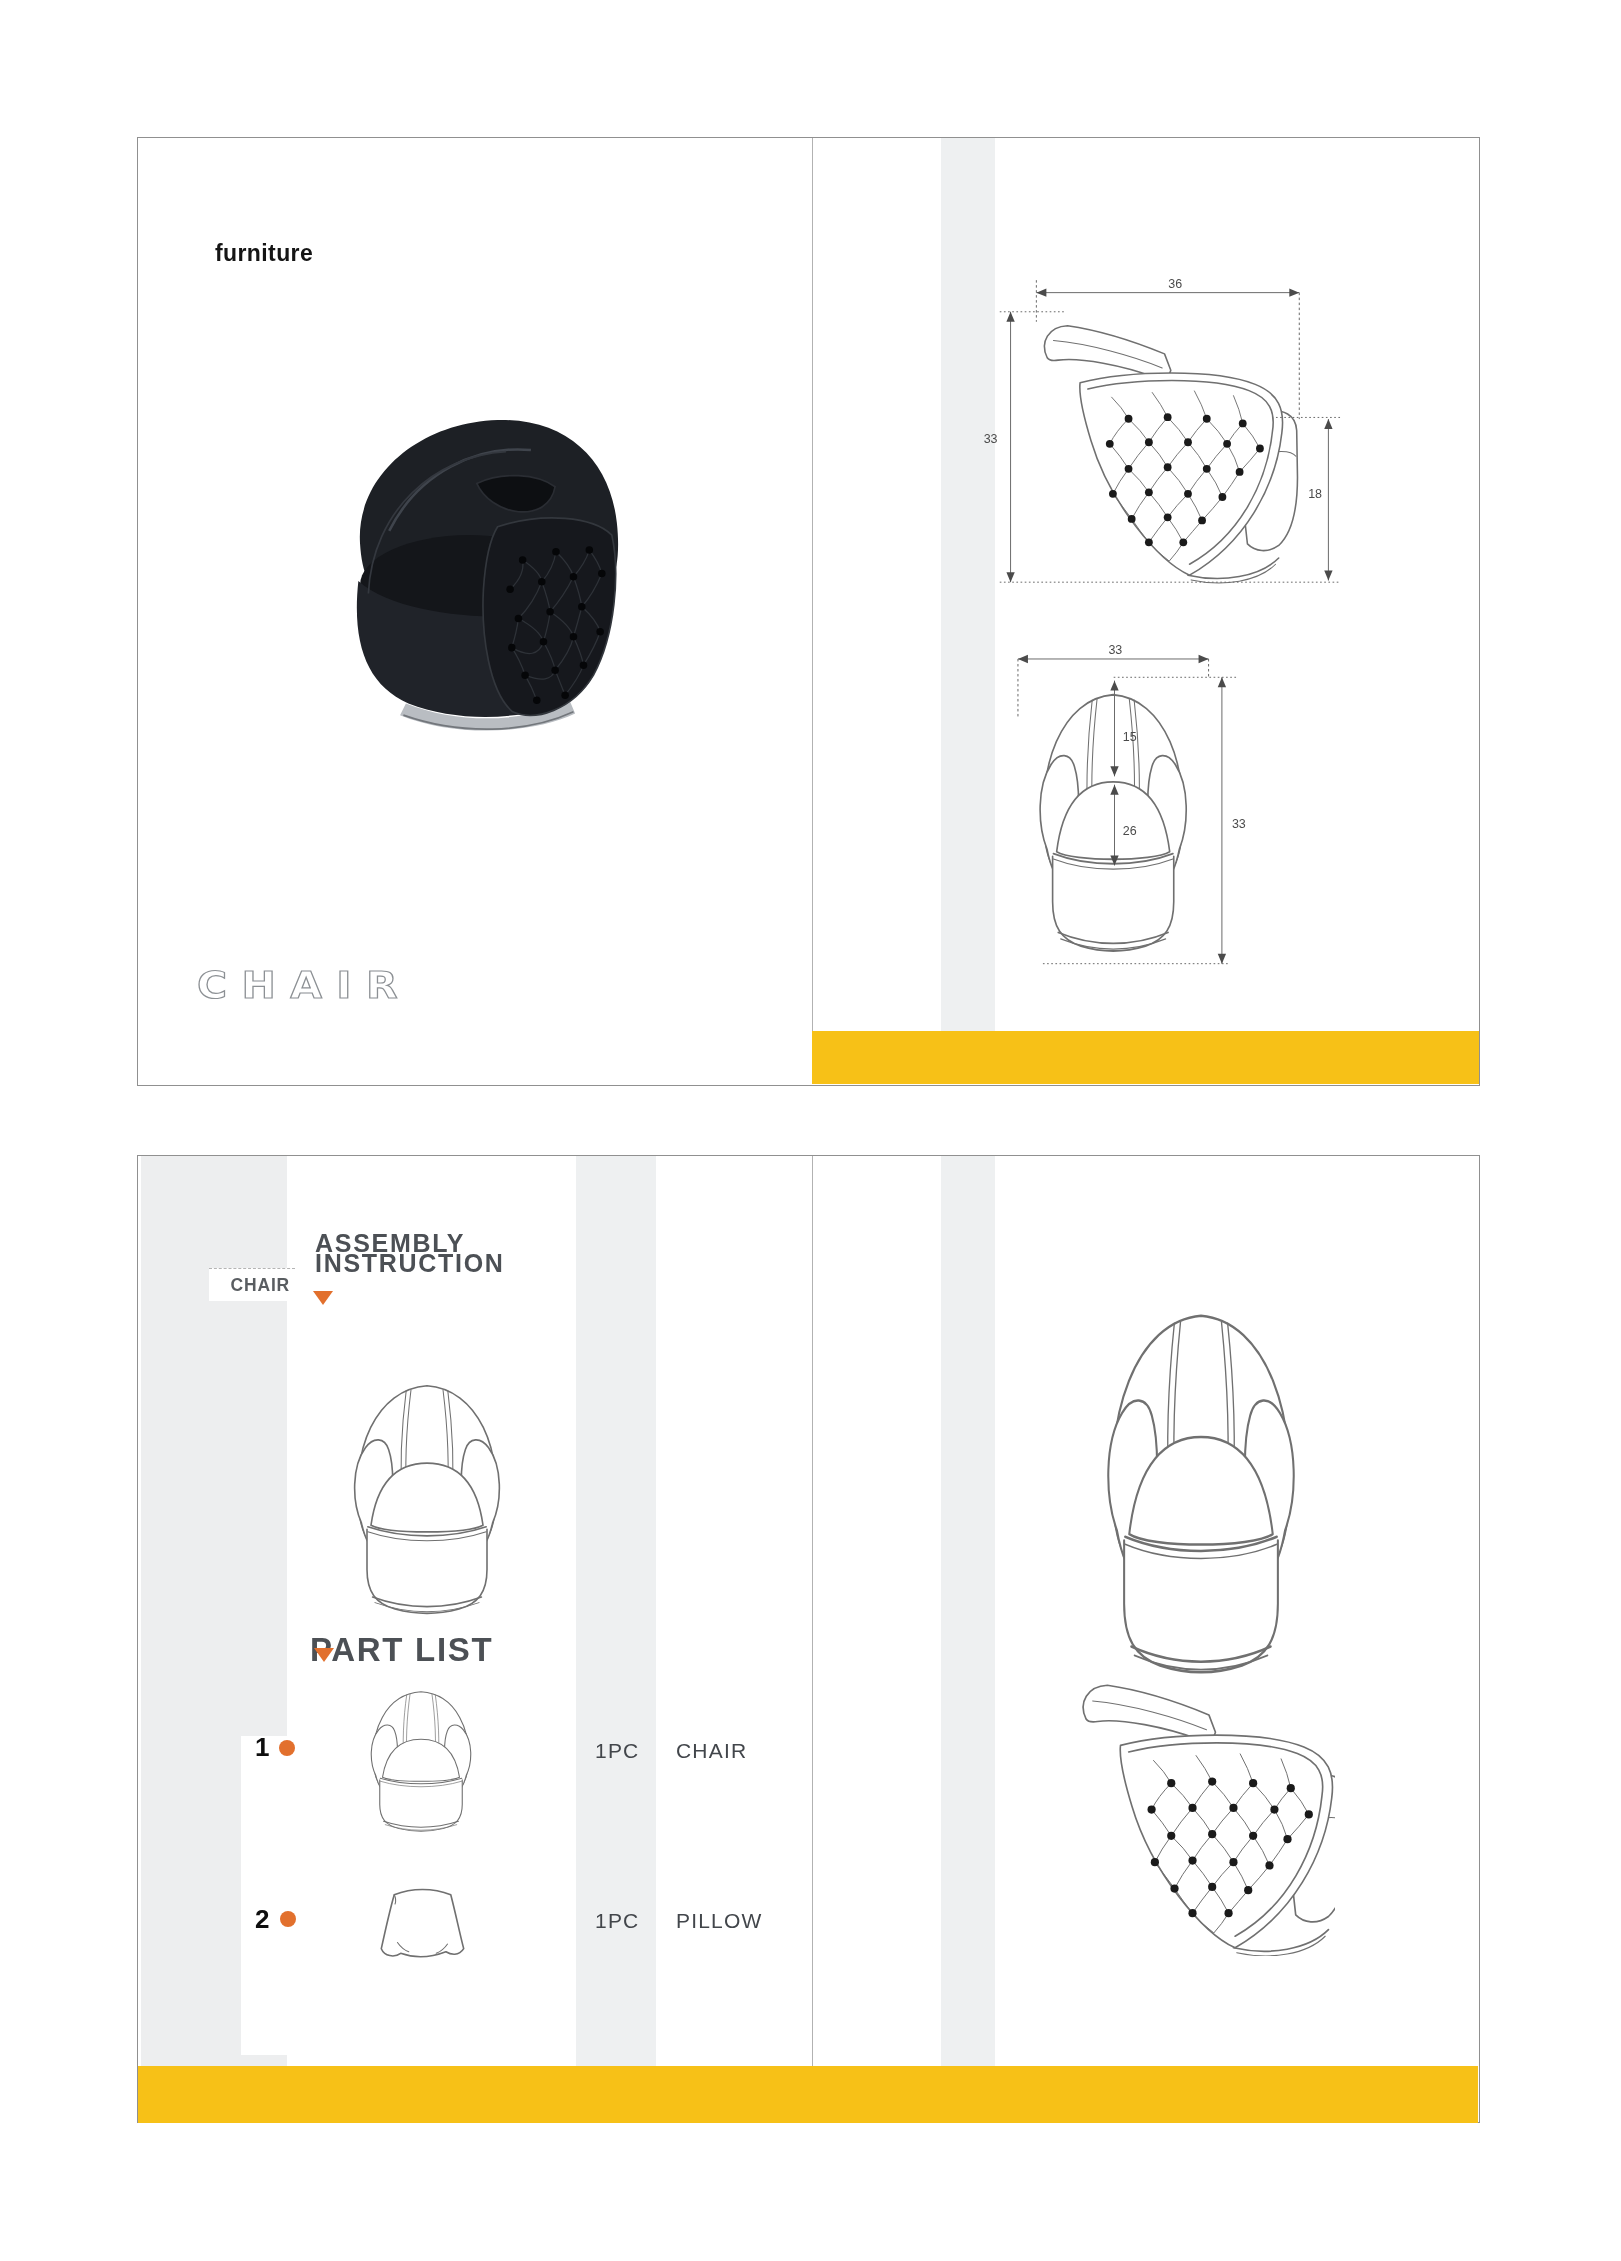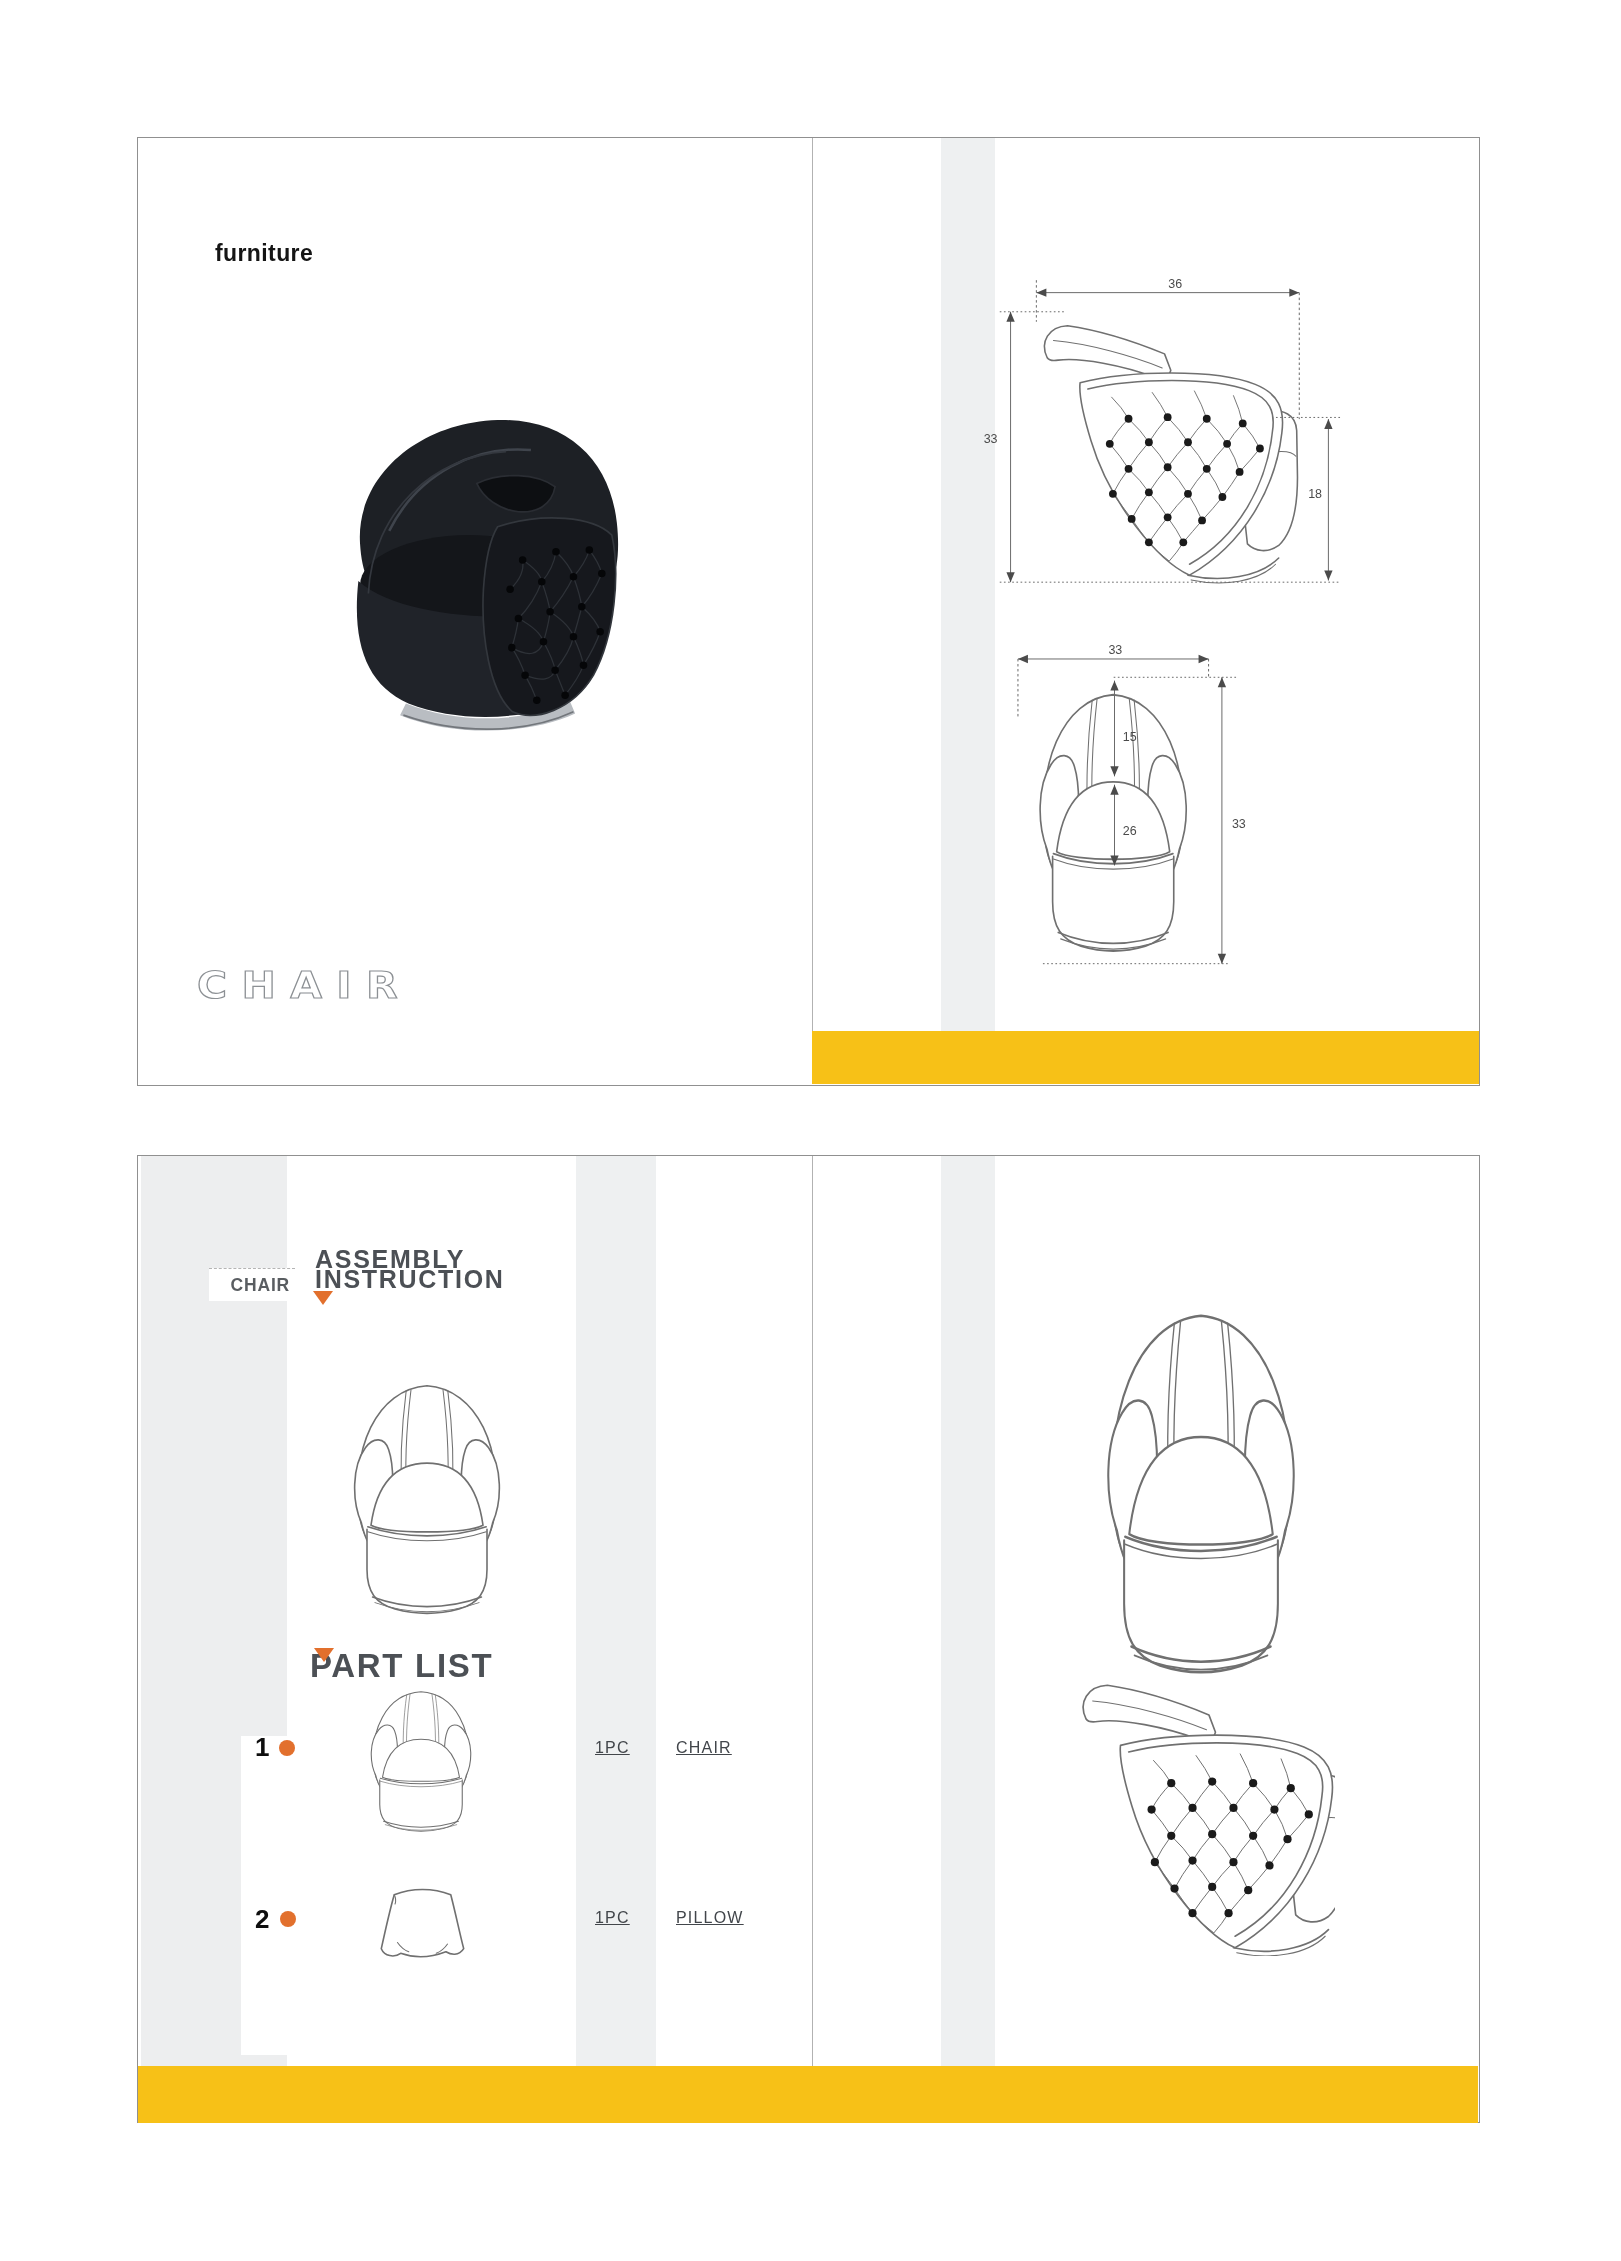--- a/index.html
+++ b/index.html
@@ -7,29 +7,29 @@
        font-family:"Liberation Sans", sans-serif;}
   .abs{position:absolute;}
   .page{position:absolute;background:#fff;border:0.8px solid #909090;}
   .band{position:absolute;background:#eef0f1;}
   .divider{position:absolute;width:0.8px;background:#b2b2b2;}
   .yellowbar{position:absolute;background:#f7c117;}
   .brand{font-size:23px;font-weight:700;color:#151515;letter-spacing:0.4px;}
   .product-title{font-size:38px;font-weight:700;letter-spacing:13.3px;color:transparent;
       -webkit-text-stroke:1.2px #8c9094;transform:scaleX(1.08);transform-origin:left top;
       font-family:"DejaVu Sans", sans-serif;white-space:nowrap;}
-  .heading{font-size:25px;font-weight:700;color:#4c5055;letter-spacing:1.7px;line-height:20px;white-space:nowrap;margin-top:16px;}
+  .heading{font-size:25px;font-weight:700;color:#4c5055;letter-spacing:1.7px;line-height:20px;white-space:nowrap;}
   .tri{width:0;height:0;border-left:10.8px solid transparent;border-right:10.8px solid transparent;
       border-top:14px solid #e2702d;position:absolute;}
   .tab{position:absolute;background:#ffffff;border-top:1.7px dashed #b4b4b4;
       font-size:17.5px;font-weight:700;color:#595d61;letter-spacing:0.8px;
       display:flex;align-items:center;justify-content:flex-end;padding-right:5px;box-sizing:border-box;}
   .num{font-size:26px;font-weight:700;color:#0e0e0e;position:absolute;}
   .dot{width:16px;height:16px;border-radius:50%;background:#e2702d;position:absolute;}
-  .pl-label{font-size:16px;color:#42464b;letter-spacing:1.2px;position:absolute;white-space:nowrap;text-decoration:underline;}
+  .pl-label{font-size:21px;color:#42464b;letter-spacing:1.2px;position:absolute;white-space:nowrap;}
   .card{position:absolute;background:#ffffff;}
   svg text{font-family:"Liberation Sans", sans-serif;font-size:15px;fill:#4b4b4b;}
 </style>
 </head>
 <body>
 
 <svg width="0" height="0" style="position:absolute" aria-hidden="true">
   <defs>
     <g id="sym-front-chair">
       <g fill="#ffffff" stroke="#707070" stroke-width="2" stroke-linecap="round" stroke-linejoin="round">

